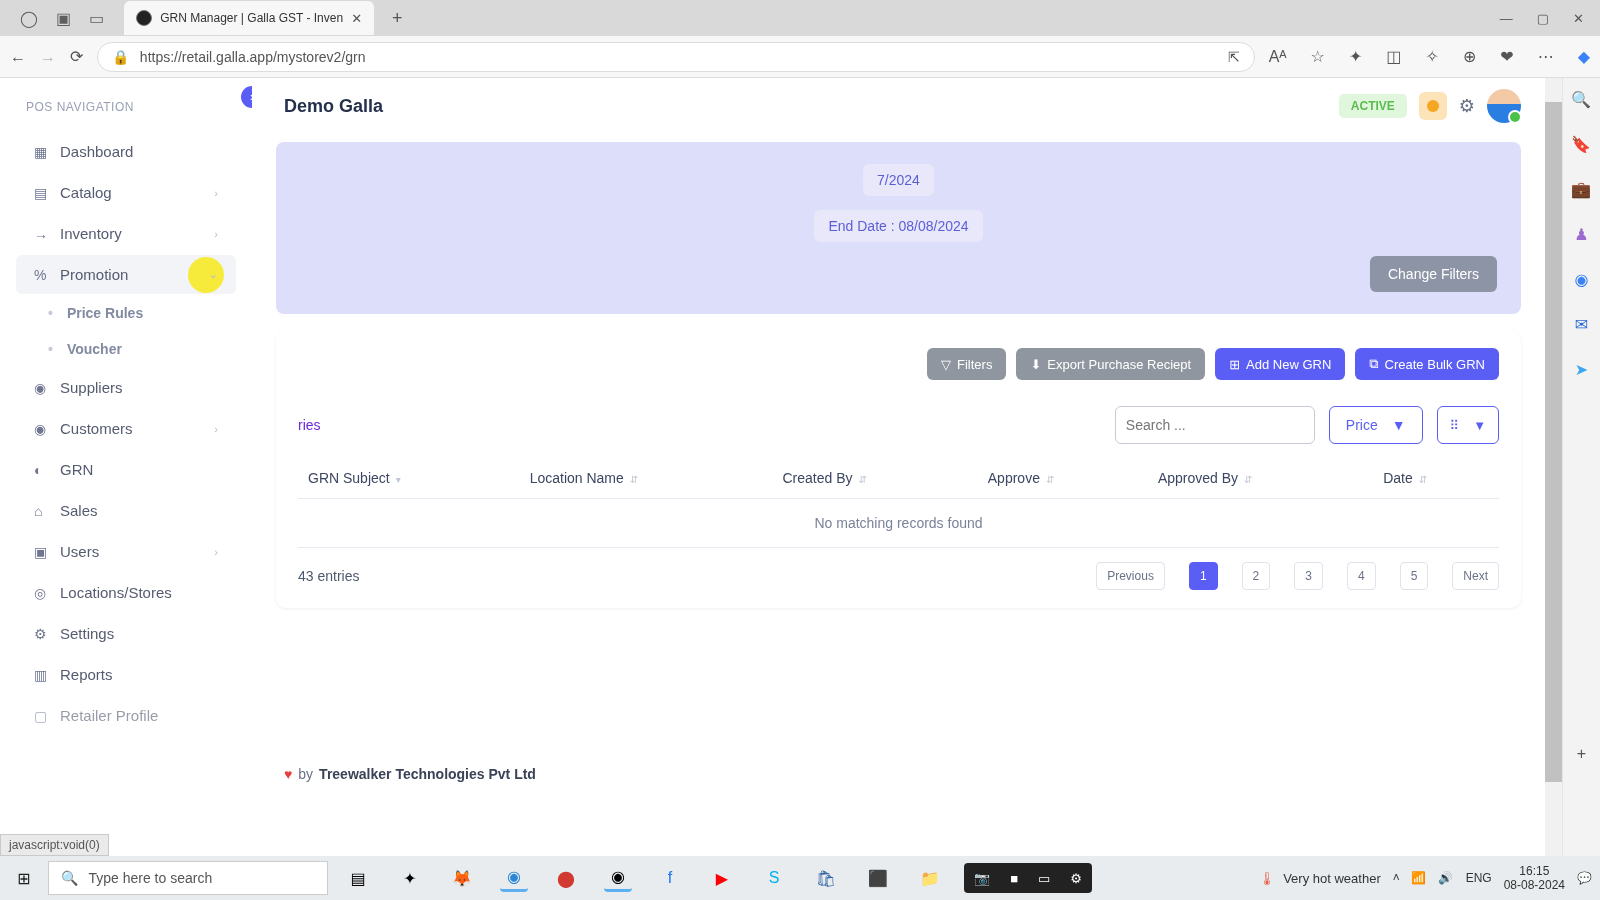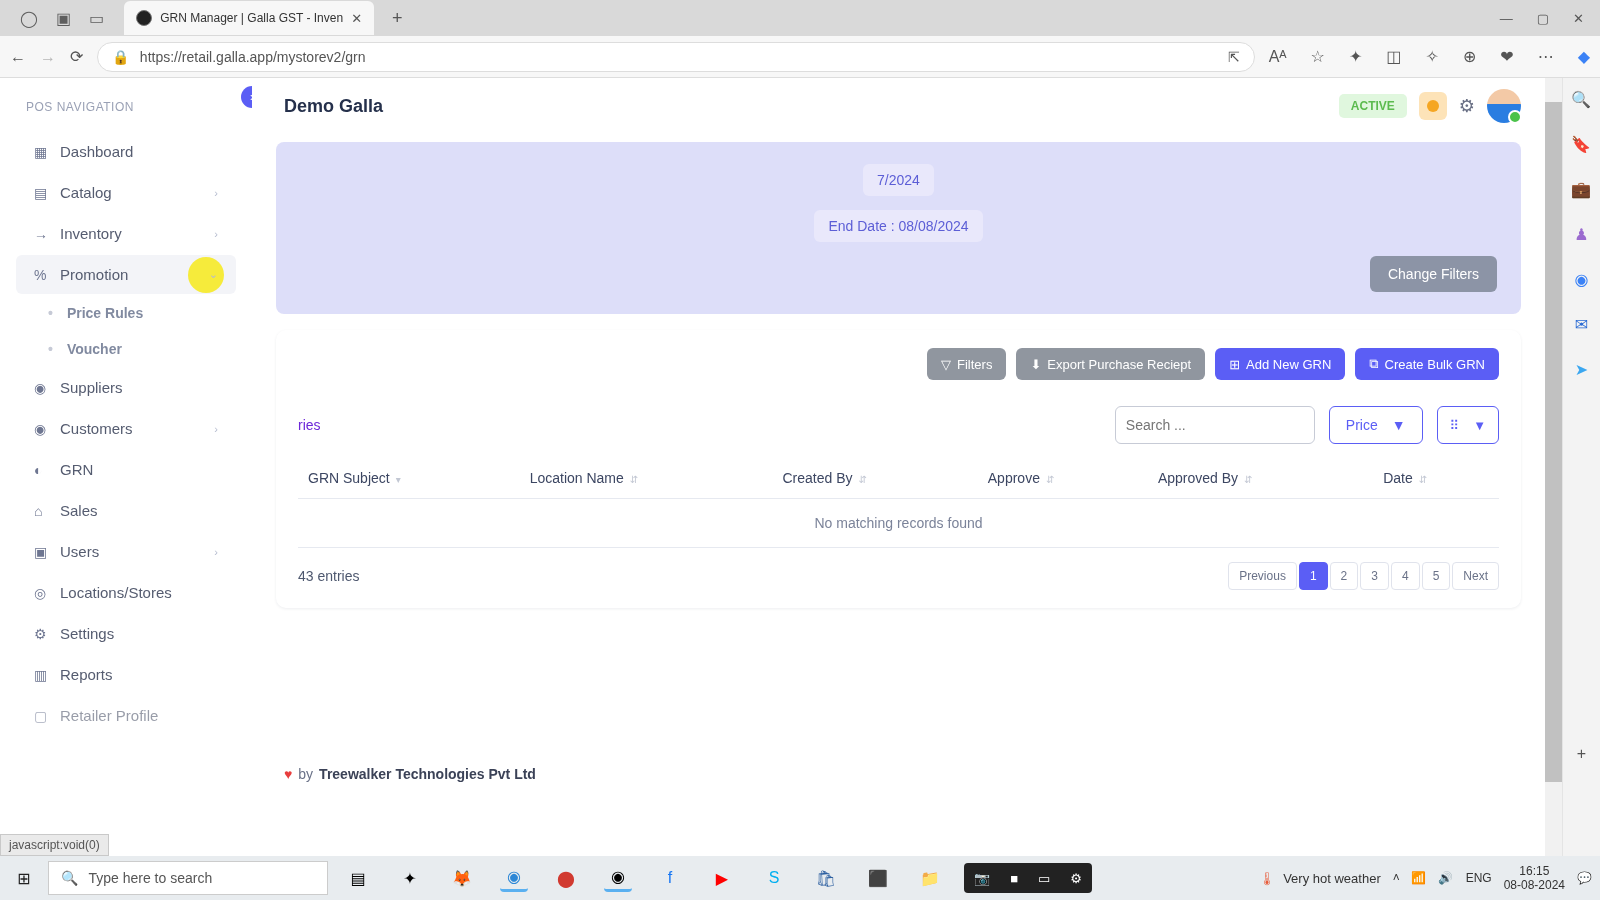--- a/index.html
+++ b/index.html
@@ -74,21 +74,21 @@
 .export-btn { height:38px; border:1px solid #5b5ef5; color:#5b5ef5; border-radius:6px; padding:0 16px; display:flex; align-items:center; gap:14px; font-size:14px; cursor:pointer; }
 .grid-btn { height:38px; border:1px solid #5b5ef5; color:#5b5ef5; border-radius:6px; padding:0 12px; display:flex; align-items:center; gap:14px; font-size:13px; cursor:pointer; }
 
 table { width:100%; margin-top:14px; border-collapse:collapse; }
 th { text-align:left; font-size:14px; color:#3c4662; padding:12px 10px; font-weight:400; border-bottom:1px solid #e6e9f0; }
 th .sort { color:#c2c7d3; font-size:10px; margin-left:6px; }
 .no-data td { text-align:center; color:#7b8399; font-size:14px; padding:16px; border-bottom:1px solid #e6e9f0; }
 
 .tbl-foot { display:flex; align-items:center; margin-top:14px; padding-bottom:8px; }
 .count { font-size:14px; color:#4e586f; }
-.pager { margin-left:auto; display:flex; gap:2px;text-align:right; }
+.pager { margin-left:auto; display:flex; gap:24px;text-align:right; }
 .pg { border:1px solid #e0e3ec; color:#6a7288; font-size:12px; padding:6px 10px; border-radius:4px; cursor:pointer; }
 .pg.active { background:#5b5ef5; color:#fff; border-color:#5b5ef5; }
 
 .footer { padding:18px 32px; color:#6a7288; font-size:14px; display:flex; gap:6px; }
 .footer strong { color:#3b4257; }
 
 
 .statusline { position:absolute; left:0; bottom:44px; background:#eaeaea; border:1px solid #c9c9c9; font-size:12px; padding:3px 8px; color:#555; z-index:30; }
 
 

